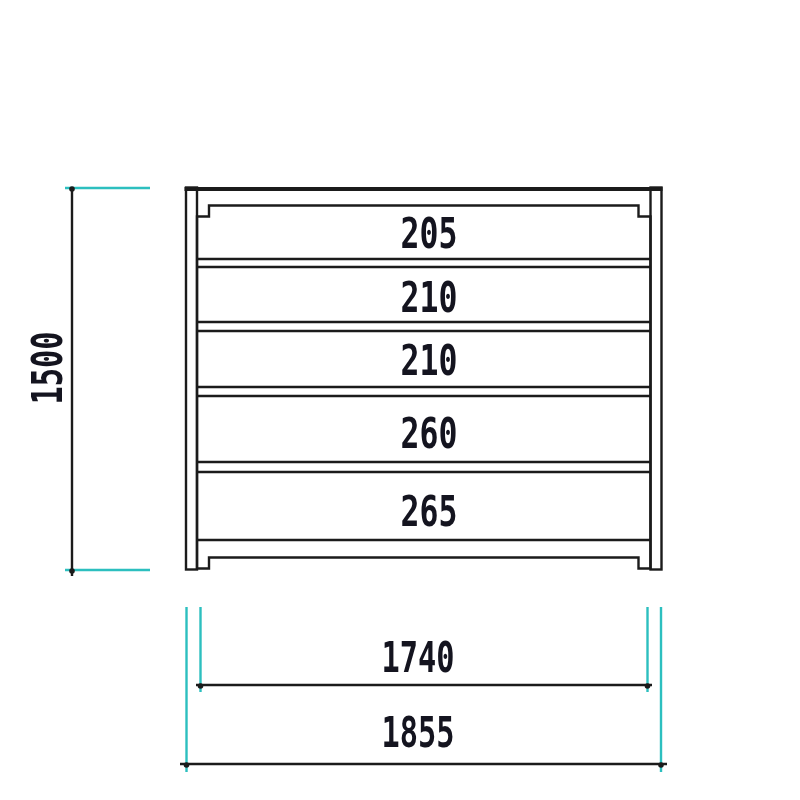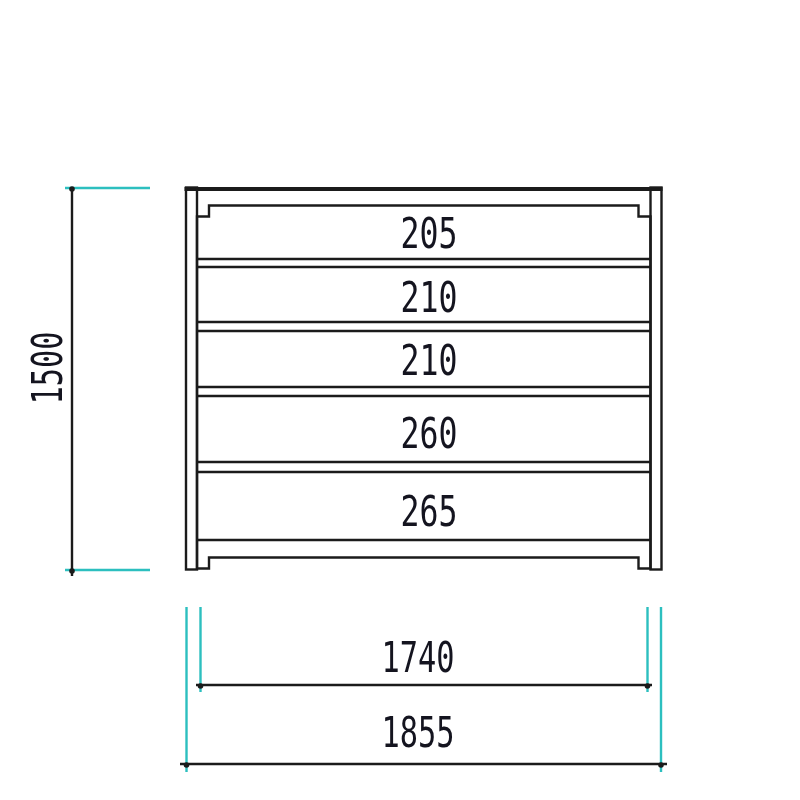--- a/index.html
+++ b/index.html
@@ -17,20 +17,21 @@
     height: 800px;
     background: var(--color-background);
     font-family: "DejaVu Sans Mono", monospace;
   }
   .page {
     position: relative;
     width: 800px;
     height: 772px;
     overflow: hidden;
     background: var(--color-background);
+    font-weight: bold;
   }
   svg { display: block; }
   .outline {
     stroke: var(--color-outline);
     stroke-width: 2.4;
     fill: none;
   }
   .outline-thick {
     stroke: var(--color-outline);
     stroke-width: 4;

